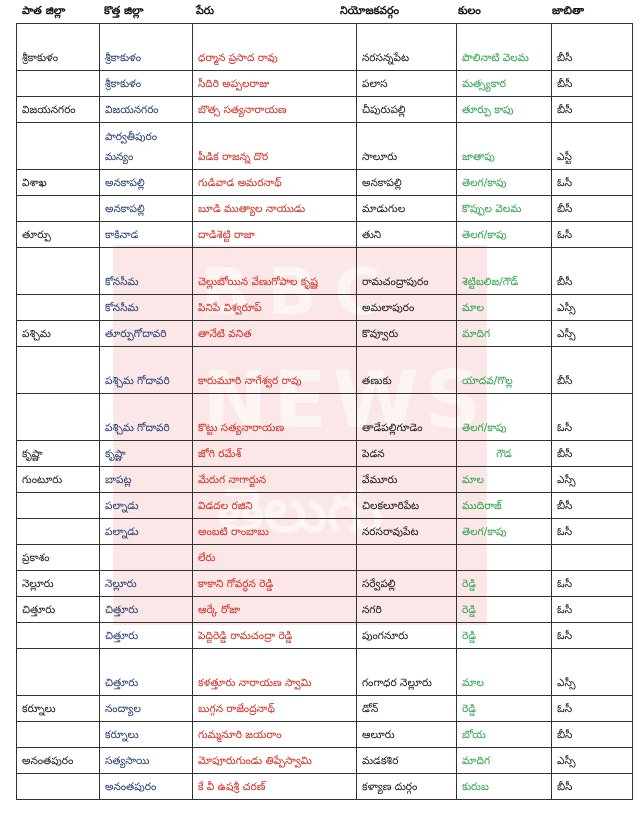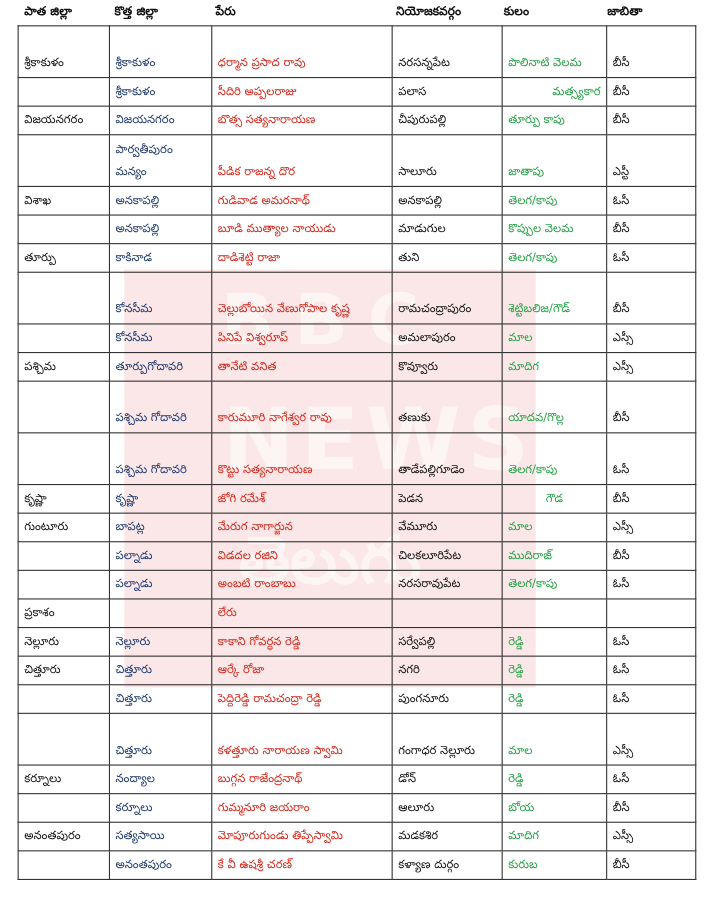--- a/index.html
+++ b/index.html
@@ -23,21 +23,21 @@
   td.c5 { width:70px; color:#111; }
   .multi { white-space:normal; line-height:20px; }
 </style>
 </head>
 <body>
 
 <div class="header">
   <span class="hcell" style="left:22px">పాత జిల్లా</span>
   <span class="hcell" style="left:104px">కొత్త జిల్లా</span>
   <span class="hcell" style="left:196px">పేరు</span>
-  <span class="hcell" style="left:360px">నియోజకవర్గం</span>
+  <span class="hcell" style="left:340px">నియోజకవర్గం</span>
   <span class="hcell" style="left:458px">కులం</span>
   <span class="hcell" style="left:552px">జాబితా</span>
 </div>
 
 <div class="watermark">
   <div class="wm-text" style="top:10px;font-size:64px;letter-spacing:18px;">BBC</div>
   <div class="wm-text" style="top:110px;font-size:78px;letter-spacing:6px;text-align:right;">NEWS</div>
   <div class="wm-text" style="top:230px;font-size:60px;">తెలుగు</div>
 </div>
 
@@ -49,21 +49,21 @@
         <td class="c2 multi" style="height: 41px;">ధర్మాన ప్రసాద రావు</td>
         <td class="c3 multi" style="height: 41px;">నరసన్నపేట</td>
         <td class="c4 multi" style="height: 41px;">పొలినాటి వెలమ</td>
         <td class="c5 multi" style="height: 41px;">బీసీ</td>
       </tr>
       <tr>
         <td class="c0" style="height: 20px;"></td>
         <td class="c1" style="height: 20px;">శ్రీకాకుళం</td>
         <td class="c2" style="height: 20px;">సీదిరి అప్పలరాజు</td>
         <td class="c3" style="height: 20px;">పలాస</td>
-        <td class="c4" style="height: 20px; text-align: right;">మత్స్యకార</td>
+        <td class="c4" style="height: 20px;">మత్స్యకార</td>
         <td class="c5" style="height: 20px;">బీసీ</td>
       </tr>
       <tr>
         <td class="c0" style="height: 20px;">విజయనగరం</td>
         <td class="c1" style="height: 20px;">విజయనగరం</td>
         <td class="c2" style="height: 20px;">బొత్స సత్యనారాయణ</td>
         <td class="c3" style="height: 20px;">చీపురుపల్లి</td>
         <td class="c4" style="height: 20px;">తూర్పు కాపు</td>
         <td class="c5" style="height: 20px;">బీసీ</td>
       </tr>

